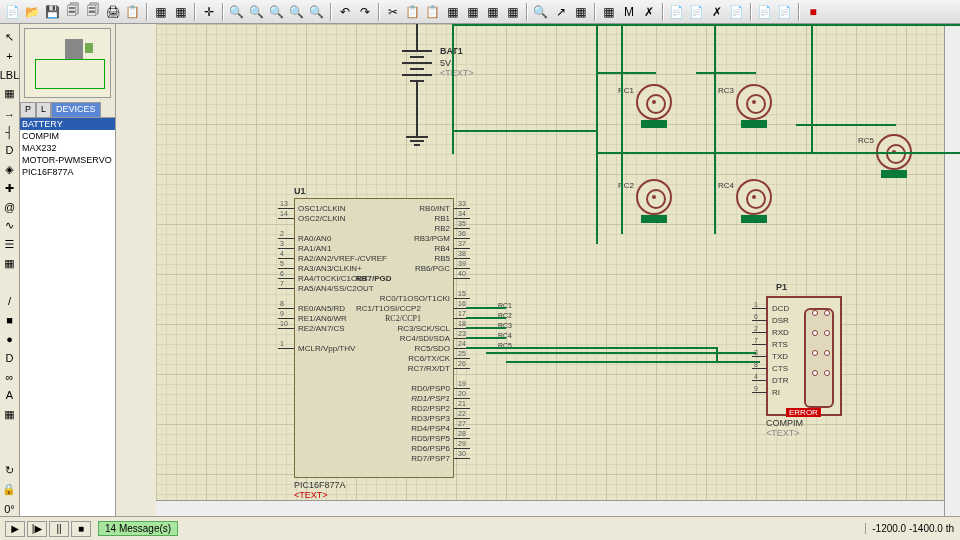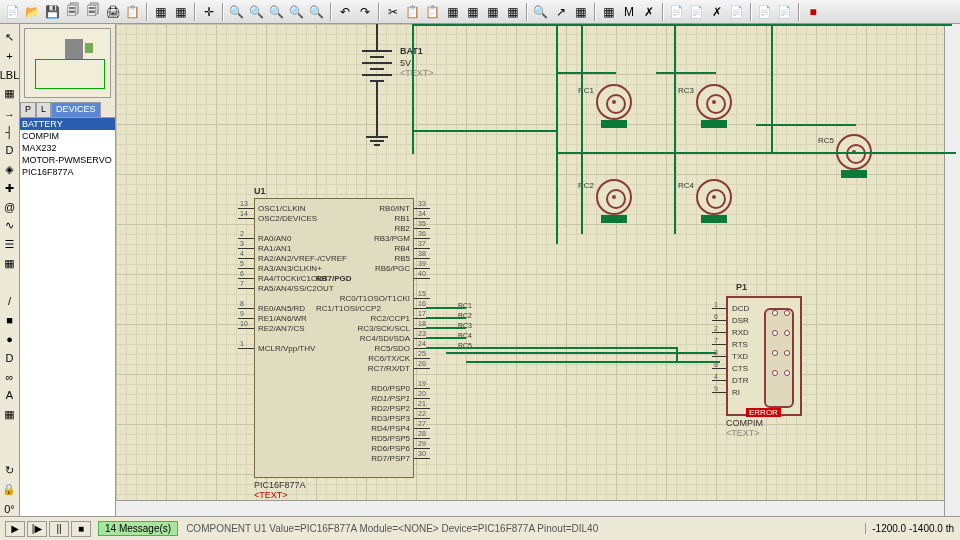--- a/index.html
+++ b/index.html
@@ -13,21 +13,21 @@
 .sidebar { width: 96px; background: #ece9d8; border-right: 1px solid #999; display: flex; flex-direction: column; }
 .overview { height: 70px; border: 1px solid #999; margin: 4px; background: #f0eed8; position: relative; }
 .ov-rect { position: absolute; border: 1px solid #0a0; left: 10px; top: 30px; width: 70px; height: 30px; }
 .ov-comp { position: absolute; background: #888; }
 .dev-tabs { display: flex; height: 16px; border-bottom: 1px solid #999; }
 .dev-tab { font-size: 9px; padding: 1px 4px; border: 1px solid #999; border-bottom: none; background: #ddd; cursor: pointer; }
 .dev-tab.active { background: #5b87d6; color: #fff; }
 .dev-list { flex: 1; background: #fff; overflow: auto; font-size: 9px; }
 .dev-item { padding: 1px 2px; cursor: pointer; }
 .dev-item.selected { background: #2a5db0; color: #fff; }
-.canvas { flex: 1; background: #e8e4c8; position: relative; overflow: hidden; background-image: repeating-linear-gradient(#d8d4b8 0 1px, transparent 1px 10px), repeating-linear-gradient(90deg, #d8d4b8 0 1px, transparent 1px 10px); }
+.canvas { flex: 1; background: #e8e4c8; position: relative; overflow: hidden; background-image: repeating-linear-gradient(#d8d4b8 0 1px, transparent 1px 10px), repeating-linear-gradient(90deg, #d8d4b8 0 1px, transparent 1px 10px); margin-left: 40px; }
 .canvas .grid2 { position: absolute; inset: 0; background-image: repeating-linear-gradient(#c8c4a8 0 1px, transparent 1px 50px), repeating-linear-gradient(90deg, #c8c4a8 0 1px, transparent 1px 50px); }
 .chip { position: absolute; background: #e0dcc0; border: 1px solid #7a6a40; }
 .chip-label { position: absolute; font-size: 9px; color: #333; }
 .pin-row { position: absolute; font-size: 8px; color: #333; white-space: nowrap; }
 .pin-num { position: absolute; font-size: 7px; color: #555; }
 .pin-line { position: absolute; background: #333; height: 1px; }
 .wire { position: absolute; background: #0a7a3a; }
 .wire-h { height: 2px; }
 .wire-v { width: 2px; }
 .motor { position: absolute; width: 36px; height: 36px; border: 2px solid #8b3a3a; border-radius: 50%; background: #e8e4c8; }
@@ -175,21 +175,21 @@
     <div class="chip-label" style="left:284px;top:44px;color:#888;">&lt;TEXT&gt;</div>
 
     <div class="chip-label" style="left:138px;top:162px;font-weight:bold;">U1</div>
     <div class="chip" style="left:138px;top:174px;width:160px;height:280px;"></div>
     <div id="lpins">
         <div class="pin-line" style="left: 122px; top: 184px; width: 16px;"></div>
         <div class="pin-num" style="left: 124px; top: 176px;">13</div>
         <div class="pin-row" style="left: 142px; top: 180px;">OSC1/CLKIN</div>
         <div class="pin-line" style="left: 122px; top: 194px; width: 16px;"></div>
         <div class="pin-num" style="left: 124px; top: 186px;">14</div>
-        <div class="pin-row" style="left: 142px; top: 190px;">OSC2/DEVICES</div>
+        <div class="pin-row" style="left: 142px; top: 190px;">OSC2/CLKIN</div>
         <div class="pin-line" style="left: 122px; top: 214px; width: 16px;"></div>
         <div class="pin-num" style="left: 124px; top: 206px;">2</div>
         <div class="pin-row" style="left: 142px; top: 210px;">RA0/AN0</div>
         <div class="pin-line" style="left: 122px; top: 224px; width: 16px;"></div>
         <div class="pin-num" style="left: 124px; top: 216px;">3</div>
         <div class="pin-row" style="left: 142px; top: 220px;">RA1/AN1</div>
         <div class="pin-line" style="left: 122px; top: 234px; width: 16px;"></div>
         <div class="pin-num" style="left: 124px; top: 226px;">4</div>
         <div class="pin-row" style="left: 142px; top: 230px;">RA2/AN2/VREF-/CVREF</div>
         <div class="pin-line" style="left: 122px; top: 244px; width: 16px;"></div>
@@ -240,21 +240,21 @@
         <div class="pin-num" style="left: 302px; top: 246px;">40</div>
         <div class="pin-row" style="right: 548px; top: 250px; text-align: left; left: 200px; width: 94px; font-weight: bold;">RB7/PGD</div>
         <div class="pin-line" style="left: 298px; top: 274px; width: 16px;"></div>
         <div class="pin-num" style="left: 302px; top: 266px;">15</div>
         <div class="pin-row" style="right: 548px; top: 270px; text-align: right; left: 200px; width: 94px;">RC0/T1OSO/T1CKI</div>
         <div class="pin-line" style="left: 298px; top: 284px; width: 16px;"></div>
         <div class="pin-num" style="left: 302px; top: 276px;">16</div>
         <div class="pin-row" style="right: 548px; top: 280px; text-align: left; left: 200px; width: 94px;">RC1/T1OSI/CCP2</div>
         <div class="pin-line" style="left: 298px; top: 294px; width: 16px;"></div>
         <div class="pin-num" style="left: 302px; top: 286px;">17</div>
-        <div class="pin-row" style="right: 548px; top: 290px; text-align: right; left: 200px; width: 94px;">RC2/CCP1</div>
+        <div class="pin-row" style="right: 548px; top: 290px; text-align: center; left: 200px; width: 94px; font-family: Liberation Serif, serif;">RC2/CCP1</div>
         <div class="pin-line" style="left: 298px; top: 304px; width: 16px;"></div>
         <div class="pin-num" style="left: 302px; top: 296px;">18</div>
         <div class="pin-row" style="right: 548px; top: 300px; text-align: right; left: 200px; width: 94px;">RC3/SCK/SCL</div>
         <div class="pin-line" style="left: 298px; top: 314px; width: 16px;"></div>
         <div class="pin-num" style="left: 302px; top: 306px;">23</div>
         <div class="pin-row" style="right: 548px; top: 310px; text-align: right; left: 200px; width: 94px;">RC4/SDI/SDA</div>
         <div class="pin-line" style="left: 298px; top: 324px; width: 16px;"></div>
         <div class="pin-num" style="left: 302px; top: 316px;">24</div>
         <div class="pin-row" style="right: 548px; top: 320px; text-align: right; left: 200px; width: 94px;">RC5/SDO</div>
         <div class="pin-line" style="left: 298px; top: 334px; width: 16px;"></div>
@@ -382,15 +382,14 @@
 </div>
 
 <div class="statusbar">
   <div id="sbctrl" style="display:flex;padding-left:4px;">
       <div class="sb-btn">▶</div>
       <div class="sb-btn">|▶</div>
       <div class="sb-btn">||</div>
       <div class="sb-btn">■</div>
     </div>
   <div class="sb-msg">14 Message(s)</div>
-  <div style="margin-left:8px;color:#555;">COMPONENT U1  Value=PIC16F877A  Module=&lt;NONE&gt;  Device=PIC16F877A  Pinout=DIL40</div>
   <div class="sb-coord">-1200.0   -1400.0    th</div>
 </div>
 
 </body></html>

